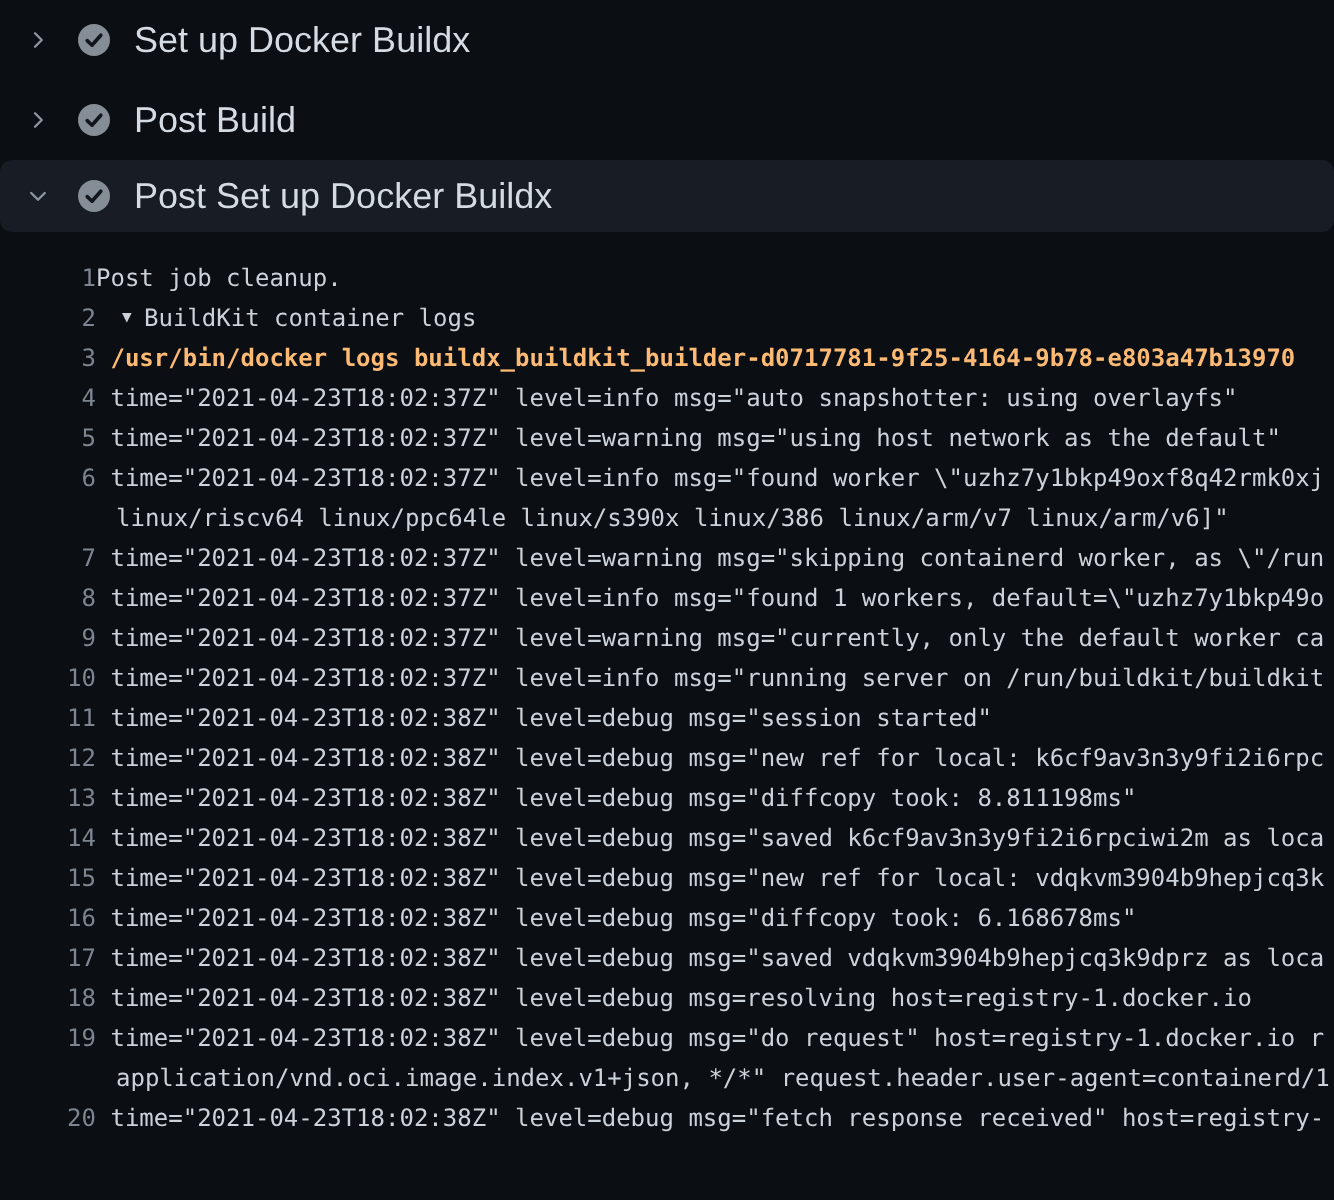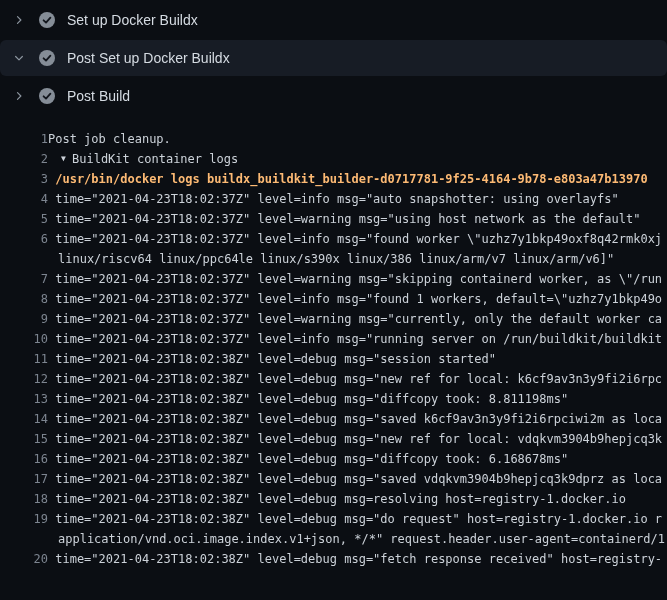--- a/index.html
+++ b/index.html
@@ -15,21 +15,21 @@
   .steps { width: 100%; }
   .step {
     height: 40px; display: flex; align-items: center;
     padding-left: 12px; cursor: pointer; color: #d5dbe2;
   }
   .step.expanded { height: 36px; background: #171c25; border-radius: 6px; }
   .chev { width: 14px; height: 14px; display: flex; align-items: center; justify-content: center; }
   .chev svg { display: block; }
   .step.expanded .chev svg { transform: rotate(90deg); }
   .check { margin-left: 13px; width: 16px; height: 16px; display: flex; align-items: center; }
-  .step-label { margin-left: 12px; font-size: 14px; line-height: 20px; }
+  .step-label { margin-left: 12px; font-size: 18px; line-height: 20px; }
 
   
   .log { margin-top: 13px; width: 100%; }
   .log-row {
     display: flex; height: 20px; line-height: 20px;
     font-family: "DejaVu Sans Mono", monospace; font-size: 12px;
     color: #ccd2d9;
   }
   .num {
     flex: 0 0 48px; text-align: right; color: #7d8590;
@@ -58,49 +58,49 @@
     <span class="check">
       <svg width="16" height="16" viewBox="0 0 16 16">
         <circle cx="8" cy="8" r="8" fill="#858d97"></circle>
         <path d="M4.6 8.3 L7 10.6 L11.4 5.6" stroke="#12161d" stroke-width="1.8" fill="none" stroke-linecap="round" stroke-linejoin="round"></path>
       </svg>
     </span>
     <span class="step-label">Set up Docker Buildx</span>
   </div>
 
 
+  <div class="step">
+    <span class="chev">
+      <svg width="12" height="12" viewBox="0 0 16 16" fill="none">
+        <path d="M6 3.5 L10.5 8 L6 12.5" stroke="#8b949e" stroke-width="1.6" stroke-linecap="round" stroke-linejoin="round"></path>
+      </svg>
+    </span>
+    <span class="check">
+      <svg width="16" height="16" viewBox="0 0 16 16">
+        <circle cx="8" cy="8" r="8" fill="#858d97"></circle>
+        <path d="M4.6 8.3 L7 10.6 L11.4 5.6" stroke="#12161d" stroke-width="1.8" fill="none" stroke-linecap="round" stroke-linejoin="round"></path>
+      </svg>
+    </span>
+    <span class="step-label">Post Build</span>
+  </div>
+
   <div class="step expanded">
     <span class="chev">
       <svg width="12" height="12" viewBox="0 0 16 16" fill="none">
         <path d="M6 3.5 L10.5 8 L6 12.5" stroke="#8b949e" stroke-width="1.6" stroke-linecap="round" stroke-linejoin="round"></path>
       </svg>
     </span>
     <span class="check">
       <svg width="16" height="16" viewBox="0 0 16 16">
         <circle cx="8" cy="8" r="8" fill="#858d97"></circle>
         <path d="M4.6 8.3 L7 10.6 L11.4 5.6" stroke="#12161d" stroke-width="1.8" fill="none" stroke-linecap="round" stroke-linejoin="round"></path>
       </svg>
     </span>
     <span class="step-label">Post Set up Docker Buildx</span>
   </div>
-
-  <div class="step">
-    <span class="chev">
-      <svg width="12" height="12" viewBox="0 0 16 16" fill="none">
-        <path d="M6 3.5 L10.5 8 L6 12.5" stroke="#8b949e" stroke-width="1.6" stroke-linecap="round" stroke-linejoin="round"></path>
-      </svg>
-    </span>
-    <span class="check">
-      <svg width="16" height="16" viewBox="0 0 16 16">
-        <circle cx="8" cy="8" r="8" fill="#858d97"></circle>
-        <path d="M4.6 8.3 L7 10.6 L11.4 5.6" stroke="#12161d" stroke-width="1.8" fill="none" stroke-linecap="round" stroke-linejoin="round"></path>
-      </svg>
-    </span>
-    <span class="step-label">Post Build</span>
-  </div>
 </div>
   <div class="log" id="log">
   <div class="log-row plain">
     <span class="num">1</span>
 
     <span class="txt">Post job cleanup.</span>
   </div>
 
   <div class="log-row group">
     <span class="num">2</span>

